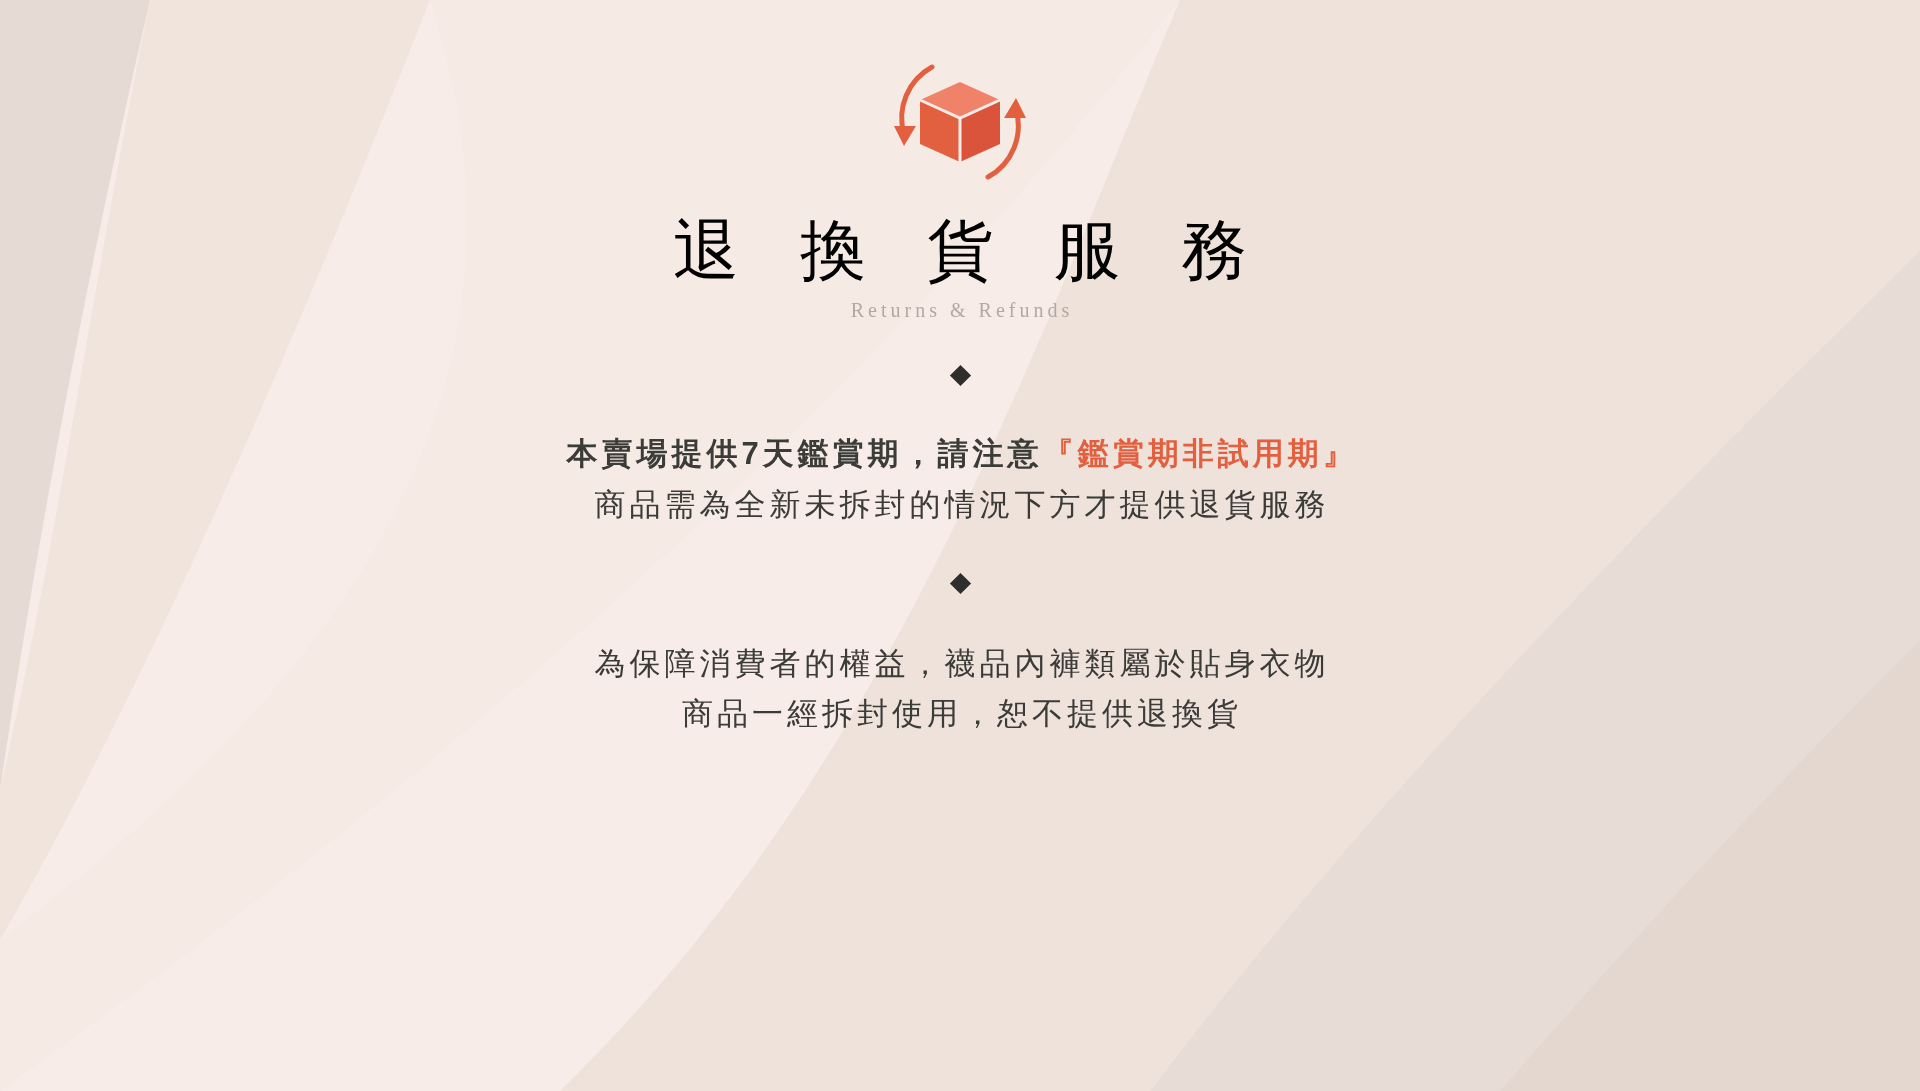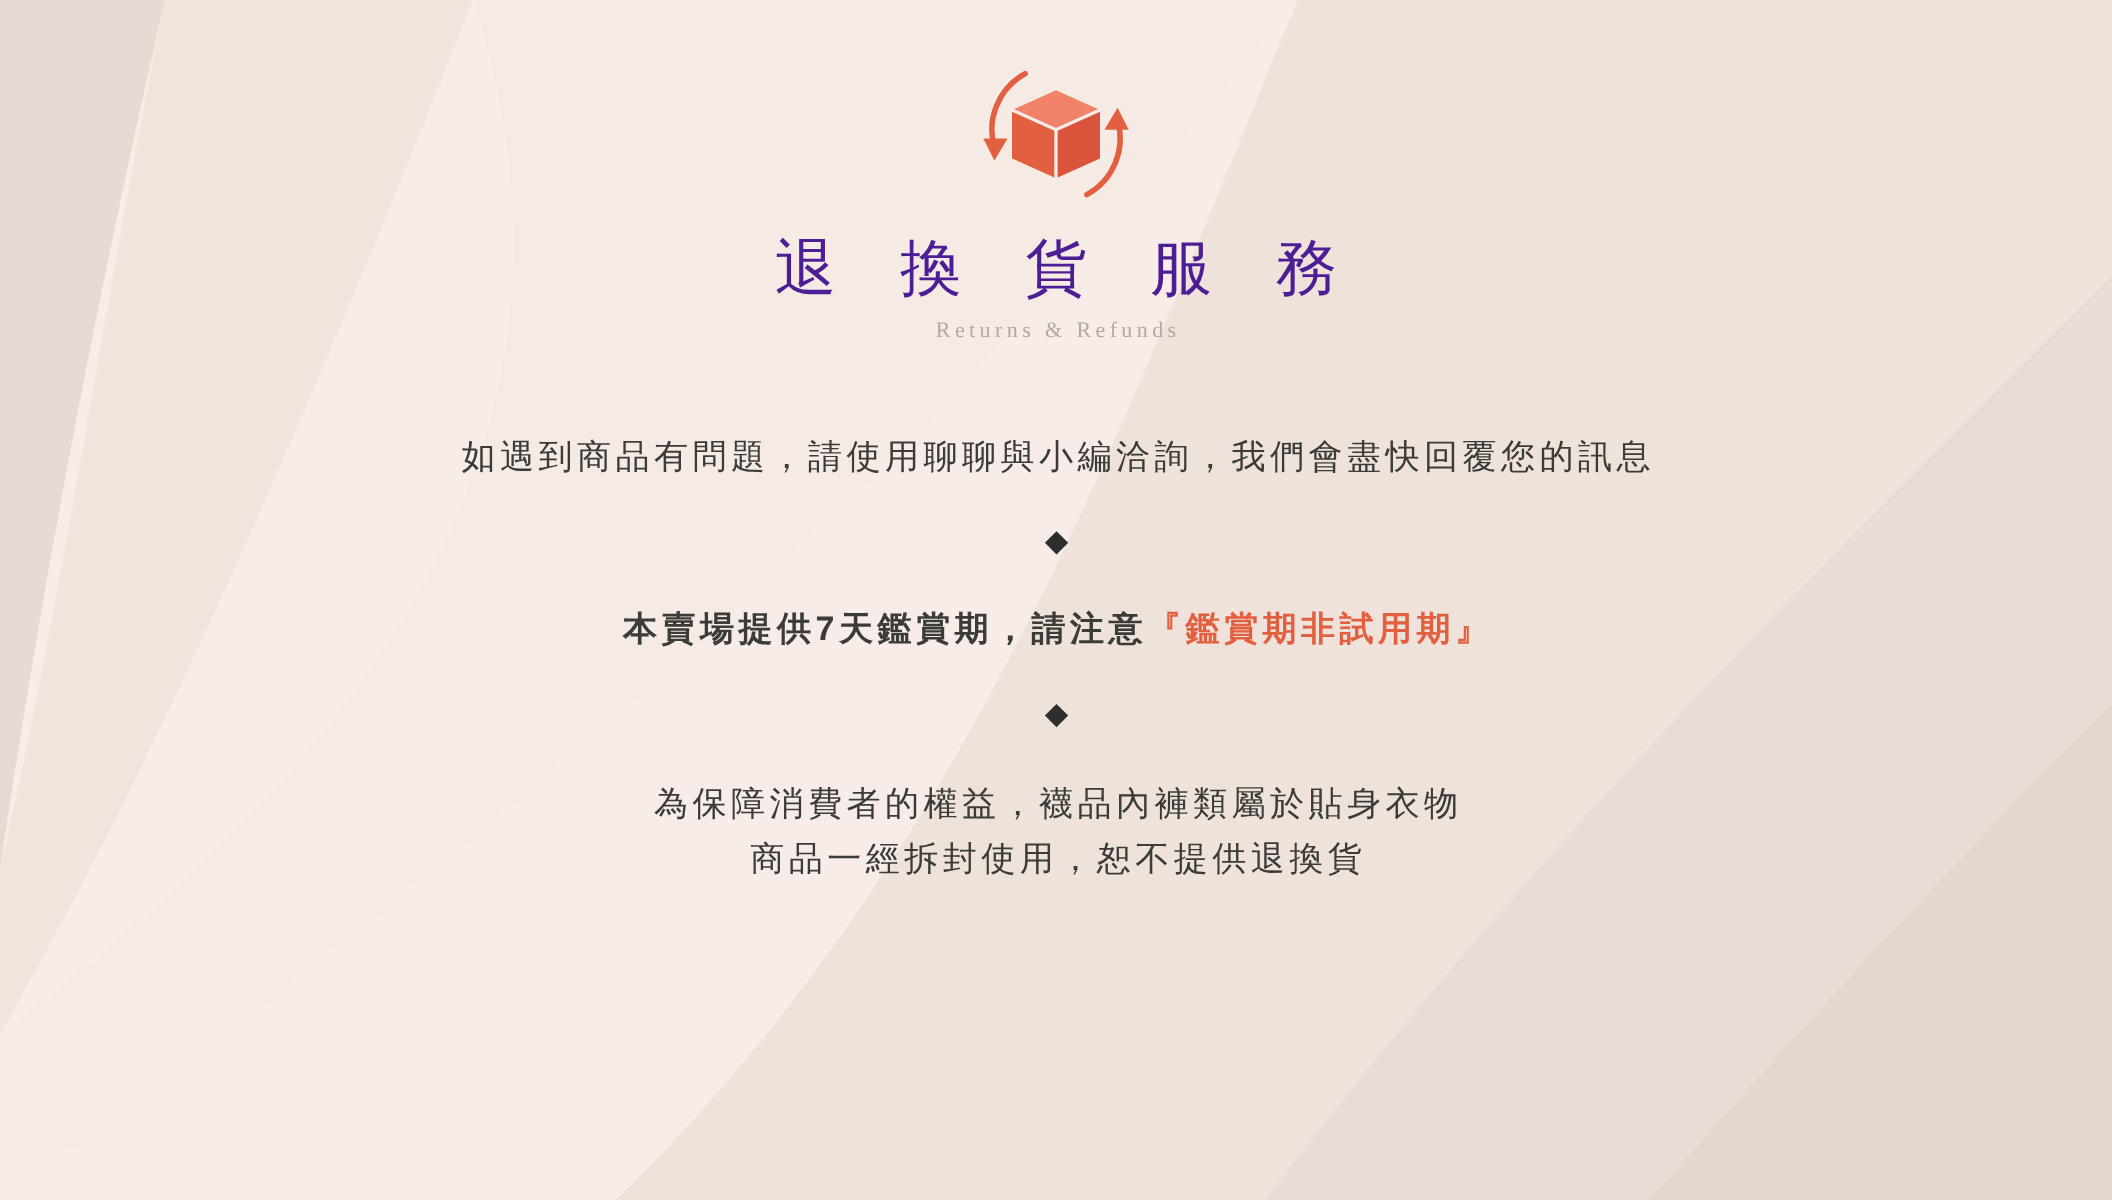--- a/index.html
+++ b/index.html
@@ -46,25 +46,25 @@
     width: 200px;
     height: 160px;
     display: flex;
     align-items: center;
     justify-content: center;
   }
 
   
   .title-main {
     margin-top: 14px;
-    font-size: 56px;
+    font-size: 66px;
     line-height: 1.05;
     letter-spacing: 20px;
     text-indent: 20px;
-    color: #4c1d95;
+    color: #000000;
     font-weight: 400;
     font-family: "DejaVu Sans", "Liberation Sans", sans-serif;
     white-space: nowrap;
   }
   .title-sub {
     margin-top: 14px;
     font-size: 20px;
     letter-spacing: 4px;
     text-indent: 4px;
     color: #b4a8a2;
@@ -150,32 +150,30 @@
         <polygon points="140,58 100,76 100,120 140,102" fill="#d9543a"></polygon>
         <path d="M100,76 L100,120" stroke="#f7ece7" stroke-width="3"></path>
         <path d="M60,58 L100,76 L140,58" stroke="#f7ece7" stroke-width="3" fill="none"></path>
       </g>
     </svg>
   </div>
 
   <div class="title-main">退 換 貨 服 務</div>
   <div class="title-sub">Returns &amp; Refunds</div>
 
-  <div class="block block-1">
-    <div class="line">如遇到商品有問題，請使用聊聊與小編洽詢，我們會盡快回覆您的訊息</div>
-  </div>
 
   <div class="divider divider-1">
     <span class="diamond"></span>
   </div>
 
   <div class="block block-2">
     <div class="line line-strong">
       <span>本賣場提供7天鑑賞期，請注意</span><span class="accent">『鑑賞期非試用期』</span>
     </div>
+    <div class="line">商品需為全新未拆封的情況下方才提供退貨服務</div>
   </div>
 
   <div class="divider divider-2">
     <span class="diamond"></span>
   </div>
 
   <div class="block block-3">
     <div class="line">為保障消費者的權益，襪品內褲類屬於貼身衣物</div>
     <div class="line">商品一經拆封使用，恕不提供退換貨</div>
   </div>

